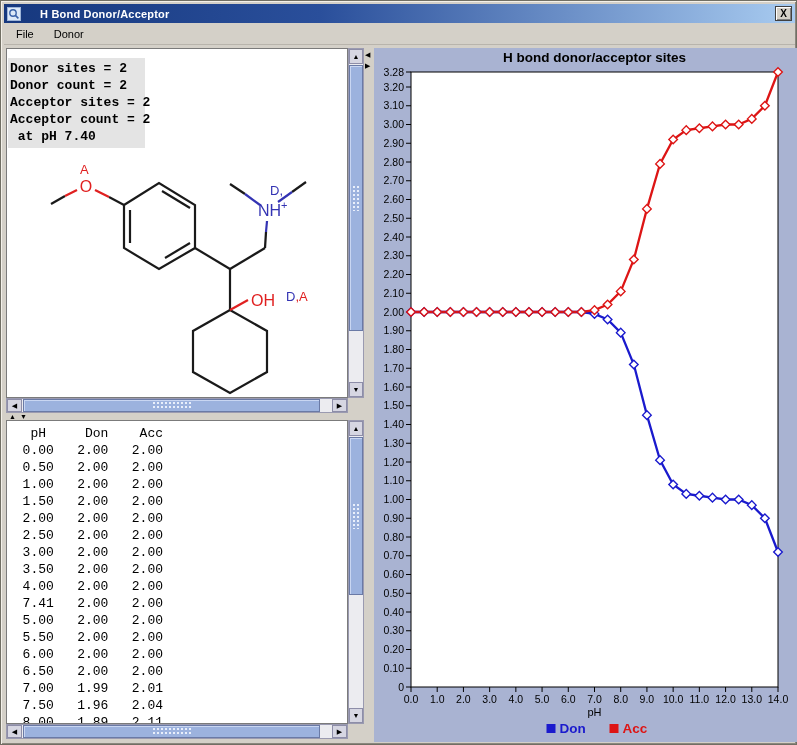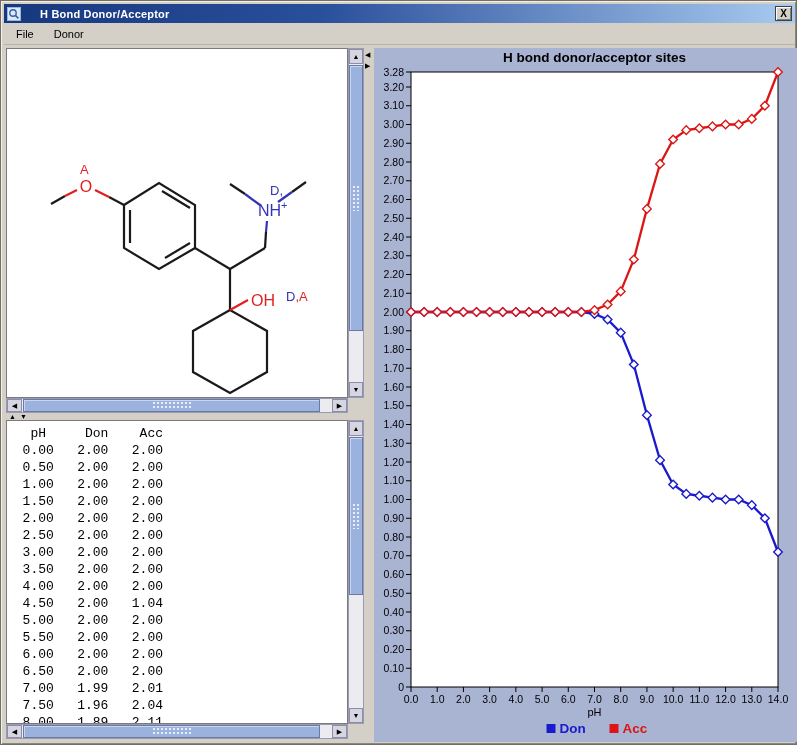--- a/index.html
+++ b/index.html
@@ -77,20 +77,25 @@
     <span class="title-text">H Bond Donor/Acceptor</span>
     <div class="close-btn">X</div>
   </div>
 
   <div class="menubar" id="menubar">
       <div class="menu-item">File</div>
       <div class="menu-item">Donor</div>
     </div>
 
   <div class="mol-panel">
+    <div class="info-block" id="info-block">Donor sites = 2
+Donor count = 2
+Acceptor sites = 2
+Acceptor count = 2
+ at pH 7.40</div>
     <svg width="342" height="350" viewBox="5 47 342 350" style="position:absolute;left:0;top:0" font-family="Liberation Sans, sans-serif">
       <g stroke="#1a1a1a" stroke-width="2.2" fill="none">
 
         <line x1="49" y1="202" x2="63" y2="194"></line>
 
         <line x1="107" y1="195" x2="122" y2="203"></line>
 
         <path d="M122,203 L157,181 L193,203 L193,246 L157,267 L122,246 Z"></path>
 
         <line x1="160" y1="189" x2="188" y2="206"></line>
@@ -156,21 +161,21 @@
     <div class="table-pre" id="table-pre">   pH     Don    Acc
   0.00   2.00   2.00
   0.50   2.00   2.00
   1.00   2.00   2.00
   1.50   2.00   2.00
   2.00   2.00   2.00
   2.50   2.00   2.00
   3.00   2.00   2.00
   3.50   2.00   2.00
   4.00   2.00   2.00
-  4.50   2.00   1.04
+  7.41   2.00   2.00
   5.00   2.00   2.00
   5.50   2.00   2.00
   6.00   2.00   2.00
   6.50   2.00   2.00
   7.00   1.99   2.01
   7.50   1.96   2.04
   8.00   1.89   2.11</div>
   </div>
 
   <div class="sb" style="left:347px;top:419px;width:16px;height:304px">

